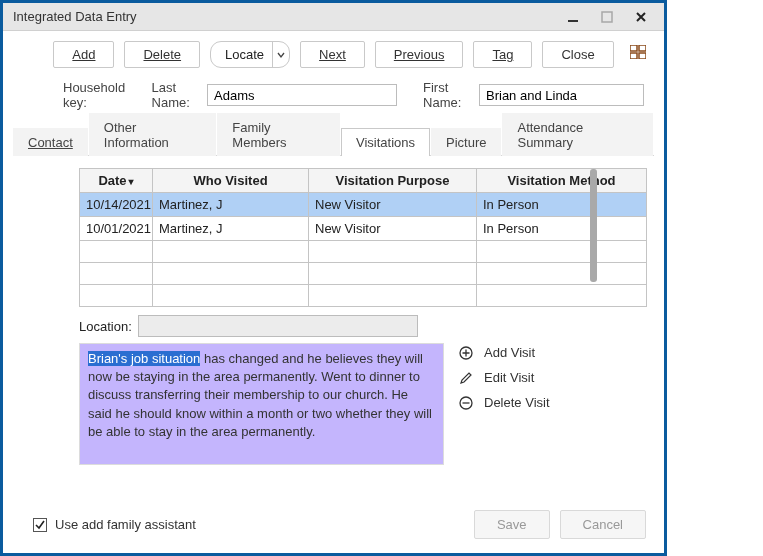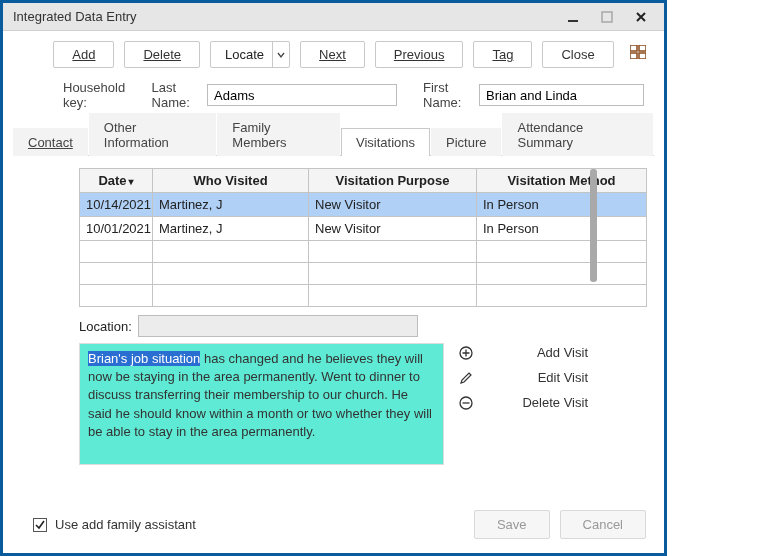--- a/index.html
+++ b/index.html
@@ -57,21 +57,21 @@
     padding: 5px 18px;
     font-size: 13px;
     color: #333;
     border-radius: 2px;
     cursor: pointer;
   }
   .tbtn .u { text-decoration: underline; }
   .locate-wrap {
     display: flex;
     border: 1px solid #c9c9c9;
-    border-radius: 2px;
+    border-radius: 11px;
   }
   .locate-wrap .main {
     padding: 5px 8px 5px 14px;
     border-right: 1px solid #c9c9c9;
   }
   .locate-wrap .dd {
     width: 16px;
     display:flex;align-items:center;justify-content:center;
   }
   .grid-icon {
@@ -181,45 +181,44 @@
     background:#ececec;
   }
   
   .notesarea {
     display:flex;
     margin: 0 60px 0 60px;
     gap: 14px;
   }
   .notes {
     flex:1;
-    background:#5eead4;
+    background:#c4b5fd;
     border:1px solid #dcdcdc;
     padding:6px 8px;
     font-size:13px;
     color:#333;
     line-height:1.4;
     height:122px;
     overflow:hidden;
   }
   .notes .hl { background:#2a6ed1; color:#fff; }
   .actions {
     width:130px;
     display:flex;
     flex-direction:column;
     gap:10px;
     padding-top:2px;
   }
   .action {
     display:flex;
     align-items:center;
-    gap:23px;
+    gap:11px;
     font-size:13px;
     color:#333;
     cursor:pointer;
-    justify-content:space-between;
   }
   .action .ico { width:15px; height:15px; display:flex;align-items:center;justify-content:center; }
   
   .footer {
     display:flex;
     align-items:center;
     padding: 10px 18px 14px 22px;
   }
   .chk {
     display:flex;

